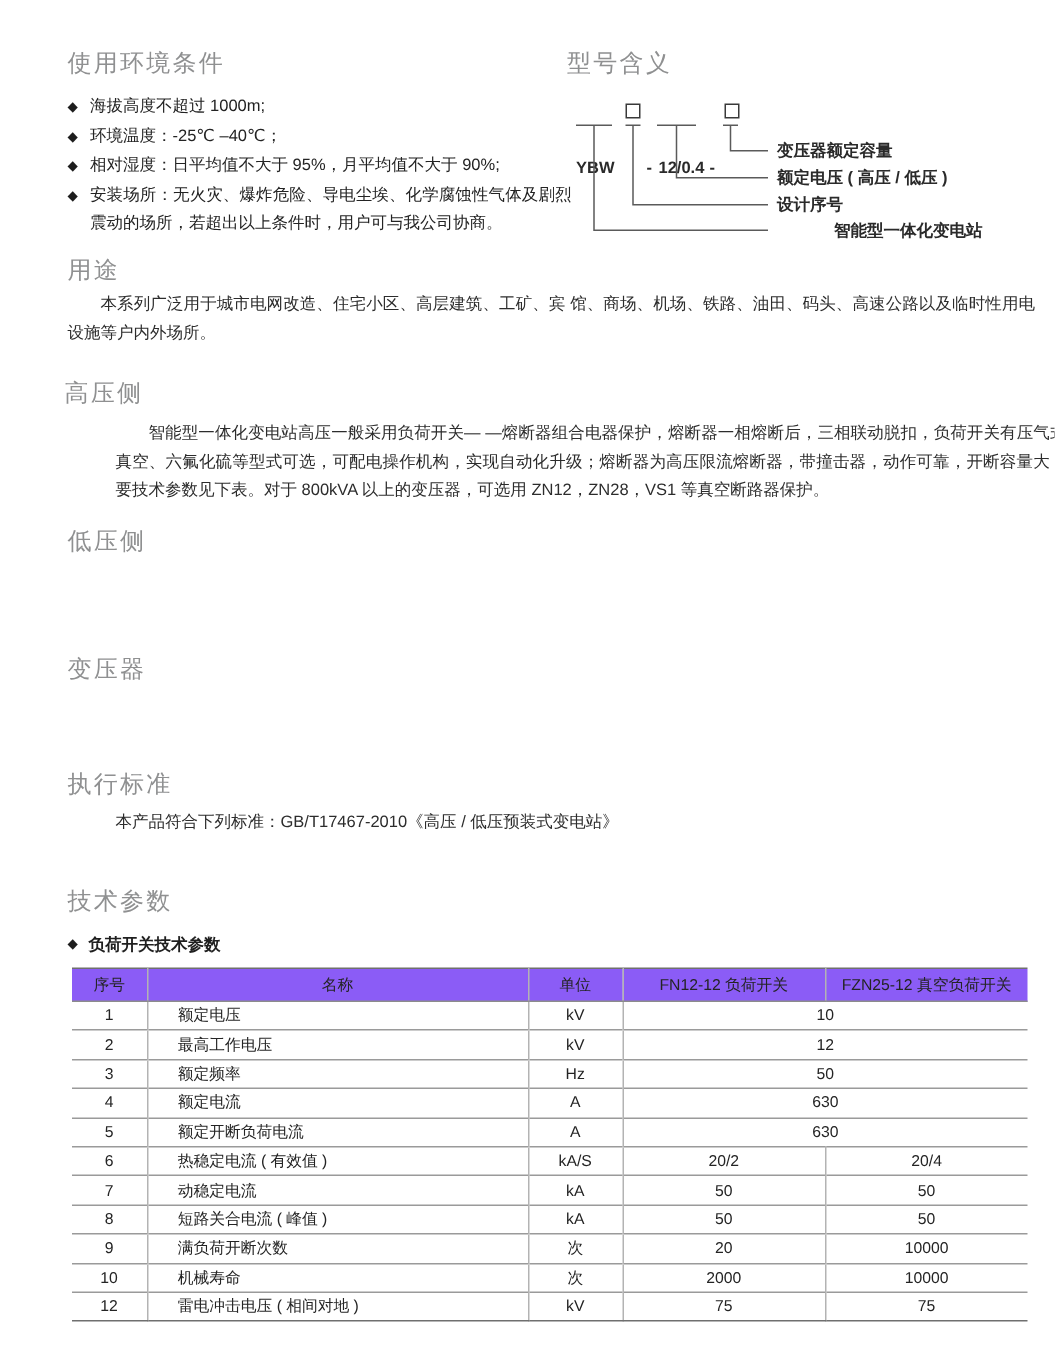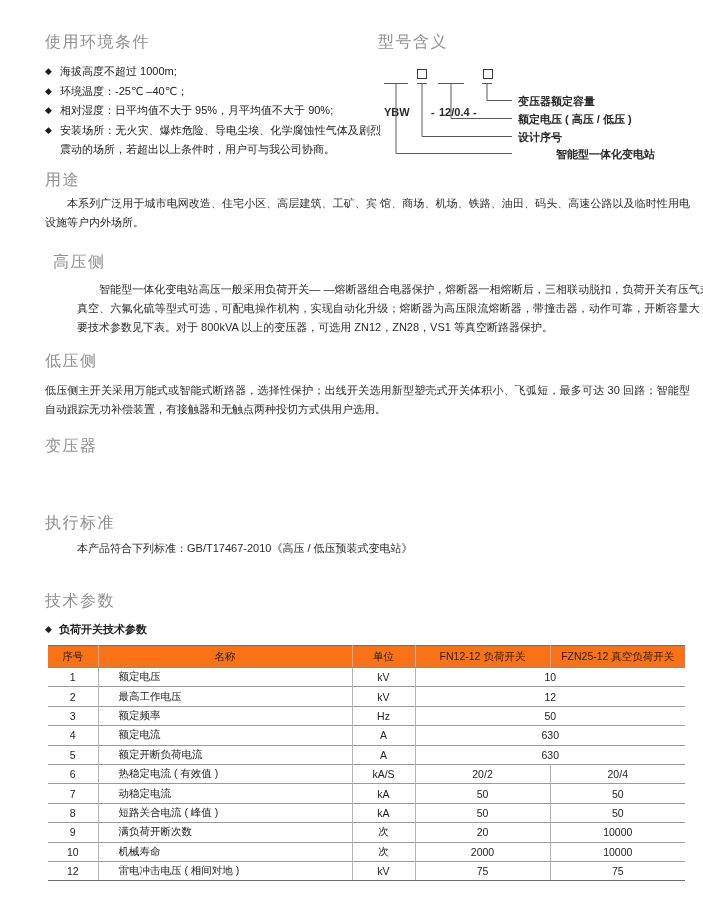--- a/index.html
+++ b/index.html
@@ -15,21 +15,21 @@
   .li-t{flex:1;text-align:justify;}
   .model{position:absolute;}
   .f-item{position:absolute;font-size:11px;font-weight:700;color:#2a2a2a;line-height:13px;margin-top:40px;}
   .f-box{position:absolute;width:8px;height:8px;border:1.2px solid #3a3a3a;background:#fff;}
   .m-label{position:absolute;left:140px;font-size:11px;font-weight:700;color:#2a2a2a;line-height:14px;white-space:nowrap;}
   .stds{font-size:11px;line-height:19px;color:#2c2c2c;}
   .stds .l2{margin-left:95px;}
   .sub-t{font-size:11px;font-weight:700;color:#1f1f1f;display:flex;align-items:center;}
   .sub-t .blt{flex:0 0 14px;}
   table.tech{border-collapse:collapse;table-layout:fixed;font-size:10.5px;color:#242424;}
-  table.tech th{background:#f97316;font-weight:400;height:21px;border-top:1px solid #6f6f6f;border-bottom:1px solid #8c8c8c;padding:0;}
+  table.tech th{background:#8b5cf6;font-weight:400;height:21px;border-top:1px solid #6f6f6f;border-bottom:1px solid #8c8c8c;padding:0;}
   table.tech td{height:18.4px;border-top:1px solid #9a9a9a;padding:0;}
   table.tech tbody tr:first-child td{border-top:none;}
   table.tech tbody tr:last-child td{border-bottom:1px solid #6f6f6f;}
   table.tech th:not(:last-child),table.tech td:not(:last-child){border-right:1px solid #b3b3b3;}
   .tc{text-align:center;}
   .tl{text-align:left;padding-left:20px !important;}
   svg.conn{position:absolute;left:0;top:16px;}
 </style>
 </head>
 <body>
@@ -80,25 +80,24 @@
 
     <div class="m-label" style="top:28px;">变压器额定容量</div>
     <div class="m-label" style="top:46px;">额定电压 ( 高压 / 低压 )</div>
     <div class="m-label" style="top:64px;">设计序号</div>
     <div class="m-label" style="top:81px;margin-left:38px;">智能型一体化变电站</div>
   </div>
 
   <h2 class="sec-h abs" style="left:45px;top:170px;">用途</h2>
   <p class="body-p indent abs" style="left:45px;top:194px;width:645px;">本系列广泛用于城市电网改造、住宅小区、高层建筑、工矿、宾 馆、商场、机场、铁路、油田、码头、高速公路以及临时性用电设施等户内外场所。</p>
 
-  <h2 class="sec-h abs" style="left:53px;top:252px;">高压侧</h2>
+  <h2 class="sec-h abs" style="left:43px;top:252px;">高压侧</h2>
   <p class="body-p indent abs" style="left:45px;top:280px;width:645px;margin-left:32px;">智能型一体化变电站高压一般采用负荷开关— —熔断器组合电器保护，熔断器一相熔断后，三相联动脱扣，负荷开关有压气式、真空、六氟化硫等型式可选，可配电操作机构，实现自动化升级；熔断器为高压限流熔断器，带撞击器，动作可靠，开断容量大，主要技术参数见下表。对于 800kVA 以上的变压器，可选用 ZN12，ZN28，VS1 等真空断路器保护。</p>
 
   <h2 class="sec-h abs" style="left:45px;top:351px;">低压侧</h2>
-  <p class="body-p abs" style="left:45px;top:381px;width:645px;">低压侧主开关采用万能式或智能式断路器，选择性保护；出线开关选用新型塑壳式开关体积小、飞弧短，最多可达 30 回路；智能型自动跟踪无功补偿装置，有接触器和无触点两种投切方式供用户选用。</p>
 
   <h2 class="sec-h abs" style="left:45px;top:436px;">变压器</h2>
 
   <h2 class="sec-h abs" style="left:45px;top:513px;">执行标准</h2>
   <div class="stds abs" style="left:45px;top:539px;width:645px;margin-left:32px;">
     <div>本产品符合下列标准：GB/T17467-2010《高压 / 低压预装式变电站》</div>
   </div>
 
   <h2 class="sec-h abs" style="left:45px;top:591px;">技术参数</h2>
   <div class="sub-t abs" style="left:45px;top:620px;">

